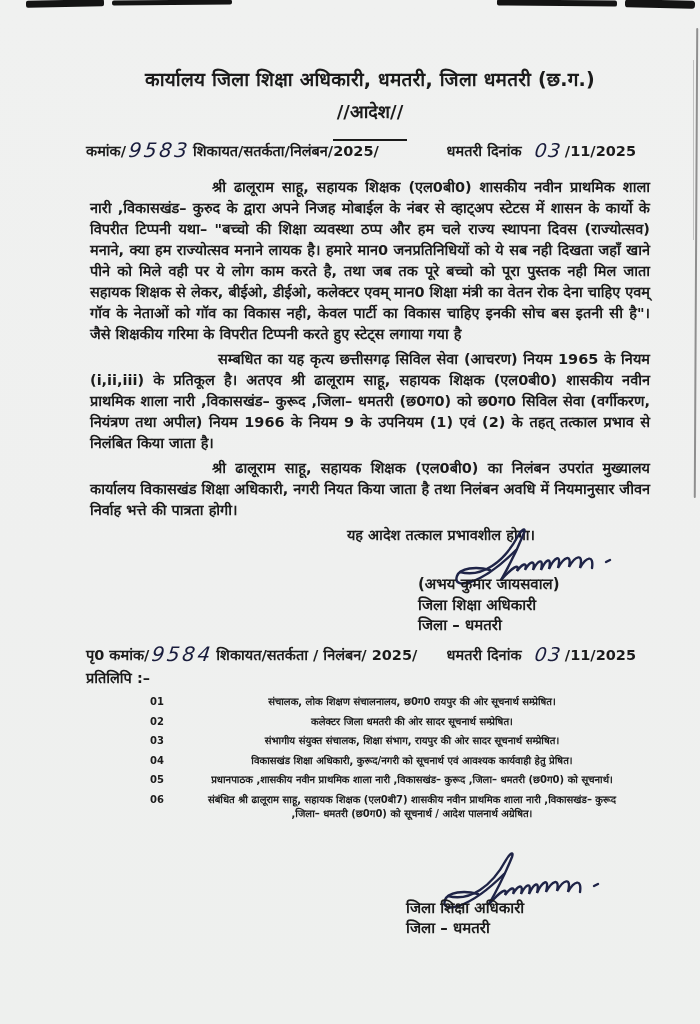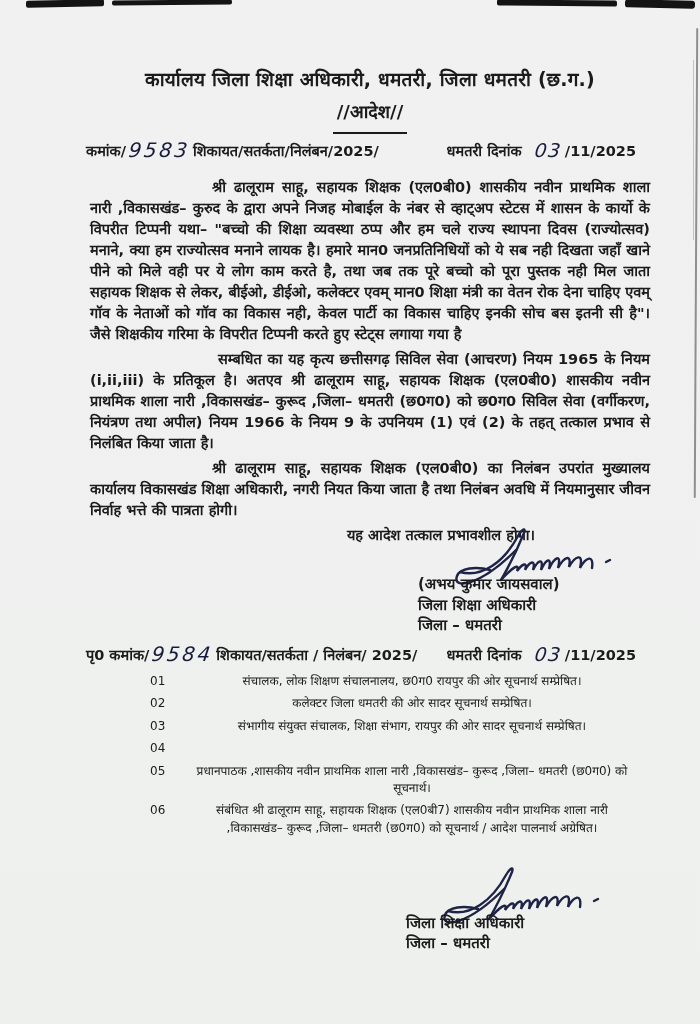--- a/index.html
+++ b/index.html
@@ -28,21 +28,21 @@
   .content{padding:66px 46px 0 86px;}
 
   .title{
     margin:0;text-align:center;
     font-size:19px;font-weight:bold;letter-spacing:0.2px;
   }
   .order-heading{text-align:center;margin-top:7px;}
   .order-heading span{
     font-size:18px;font-weight:bold;
     border-bottom:2px solid #1b1b1b;
-    padding:0 4px 10px 4px;
+    padding:0 4px 17px 4px;
   }
   .ref-row{
     display:flex;align-items:baseline;
     margin-top:14px;
     font-size:14.5px;font-weight:bold;
   }
   .ref-left{white-space:nowrap;}
   .ref-right{margin-left:auto;white-space:nowrap;padding-right:18px;}
   .hand{
     font-style:italic;
@@ -82,21 +82,21 @@
 
   .endorse-row{
     display:flex;align-items:baseline;
     margin-top:6px;
     font-size:14.5px;font-weight:bold;
   }
   .copy-label{font-size:14.5px;font-weight:bold;margin-top:2px;}
   .copy-list{margin-top:8px;}
   .copy-row{
     display:flex;
-    font-size:12px;font-weight:normal;
+    font-size:10px;font-weight:bold;
     line-height:1.45;
     margin-bottom:5px;
   }
   .copy-num{width:46px;flex:0 0 46px;margin-left:64px;}
   .copy-txt{flex:1;padding-right:26px;text-align:center;}
 
   .sig-block.bottom{margin-top:26px;margin-right:18px;}
 </style>
 </head>
 <body>
@@ -143,36 +143,38 @@
       <div class="sig-line">(अभय कुमार जायसवाल)</div>
       <div class="sig-line">जिला शिक्षा अधिकारी</div>
       <div class="sig-line">जिला – धमतरी</div>
     </div>
 
     <div class="endorse-row">
       <span class="ref-left"><span>पृ0 कमांक/</span><span class="hand">9584</span><span>शिकायत/सतर्कता / निलंबन/ 2025/</span></span>
       <span class="ref-right"><span>धमतरी दिनांक</span>&nbsp;&nbsp;<span class="hand small">03</span><span>/11/2025</span></span>
     </div>
 
+    <div class="copy-label">प्रतिलिपि :–</div>
 
     <div class="copy-list">
       <div class="copy-row">
         <span class="copy-num">01</span>
         <span class="copy-txt">संचालक, लोक शिक्षण संचालनालय, छ0ग0 रायपुर की ओर सूचनार्थ सम्प्रेषित।</span>
       </div>
       <div class="copy-row">
         <span class="copy-num">02</span>
         <span class="copy-txt">कलेक्टर जिला धमतरी की ओर सादर सूचनार्थ सम्प्रेषित।</span>
       </div>
       <div class="copy-row">
         <span class="copy-num">03</span>
         <span class="copy-txt">संभागीय संयुक्त संचालक, शिक्षा संभाग, रायपुर की ओर सादर सूचनार्थ सम्प्रेषित।</span>
       </div>
       <div class="copy-row">
         <span class="copy-num">04</span>
+        <span class="copy-txt">विकासखंड शिक्षा अधिकारी, कुरूद/नगरी को सूचनार्थ एवं आवश्यक कार्यवाही हेतु प्रेषित।</span>
       </div>
       <div class="copy-row">
         <span class="copy-num">05</span>
         <span class="copy-txt">प्रधानपाठक ,शासकीय नवीन प्राथमिक शाला नारी ,विकासखंड– कुरूद ,जिला– धमतरी (छ0ग0)  को सूचनार्थ।</span>
       </div>
       <div class="copy-row">
         <span class="copy-num">06</span>
         <span class="copy-txt">संबंधित श्री ढालूराम साहू, सहायक शिक्षक (एल0बी7) शासकीय नवीन प्राथमिक शाला नारी ,विकासखंड– कुरूद ,जिला– धमतरी (छ0ग0) को सूचनार्थ / आदेश पालनार्थ अग्रेषित।</span>
       </div>
     </div>

